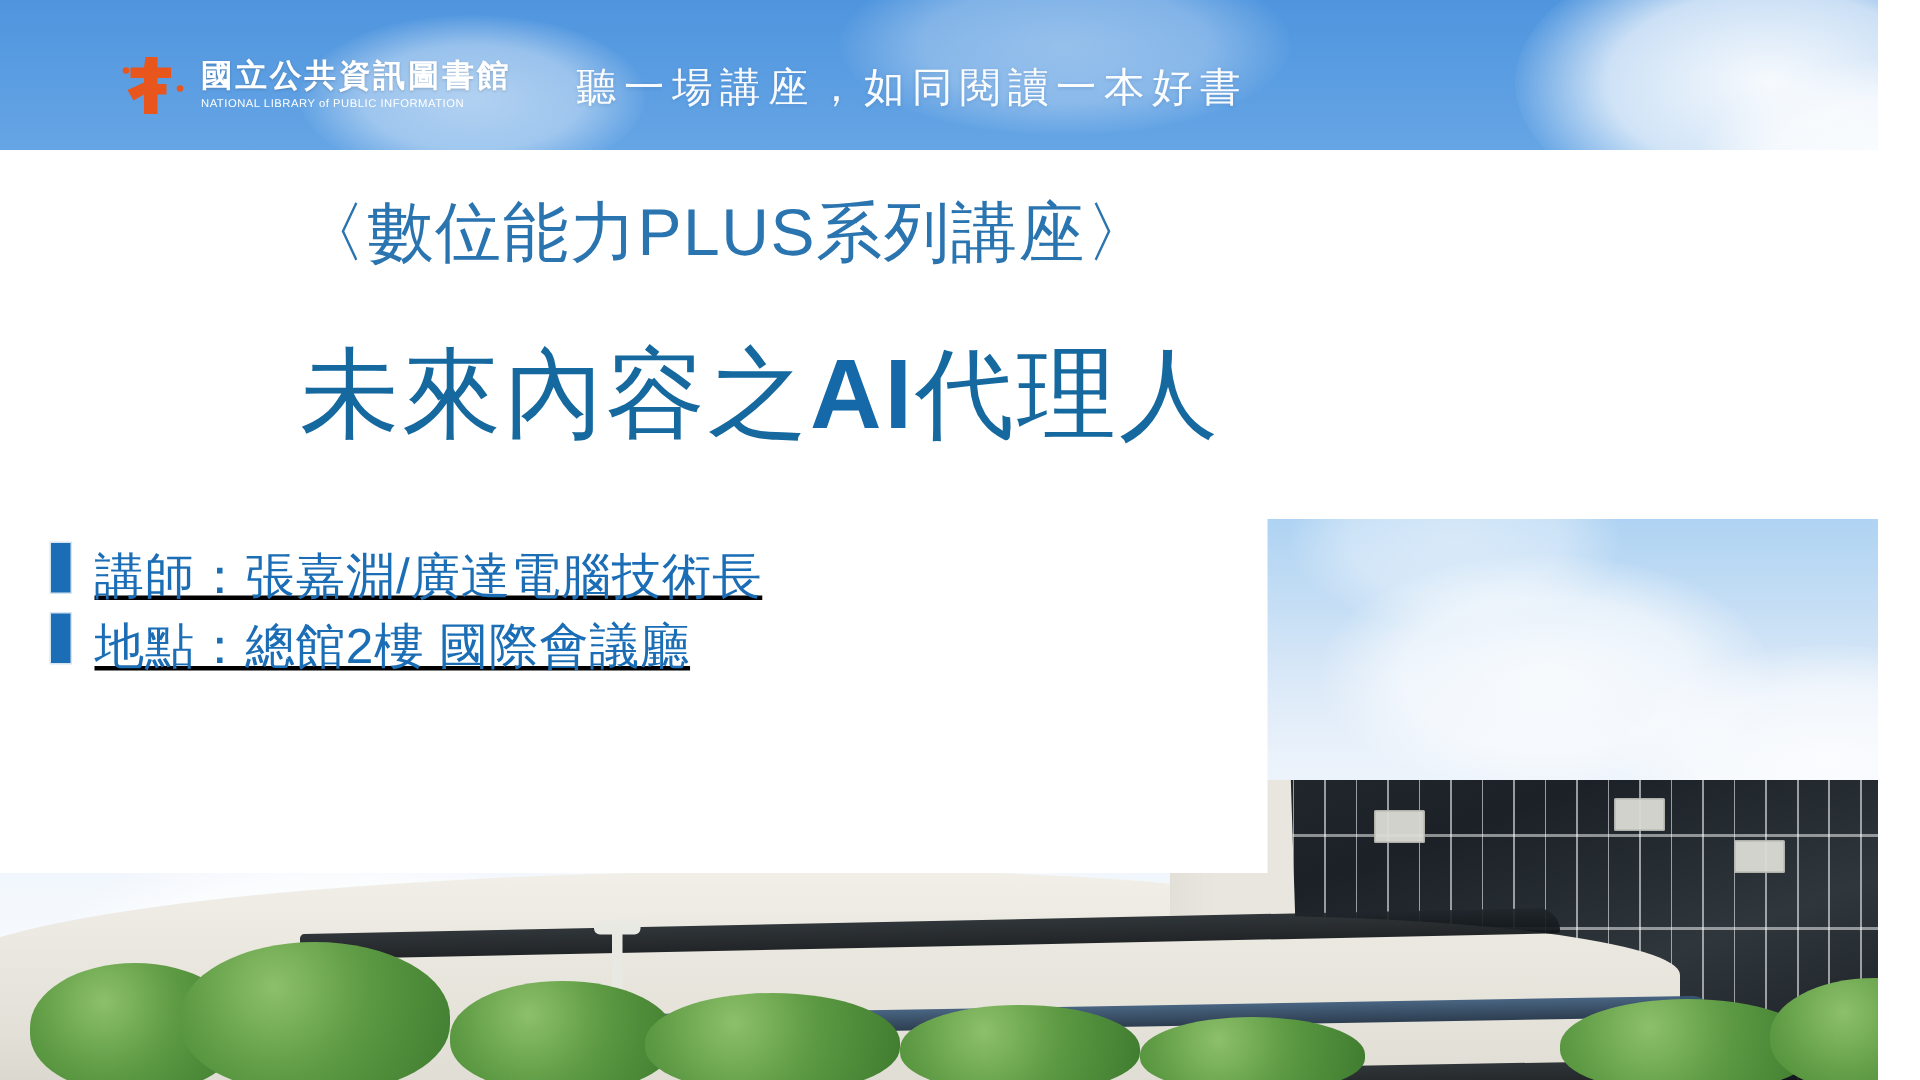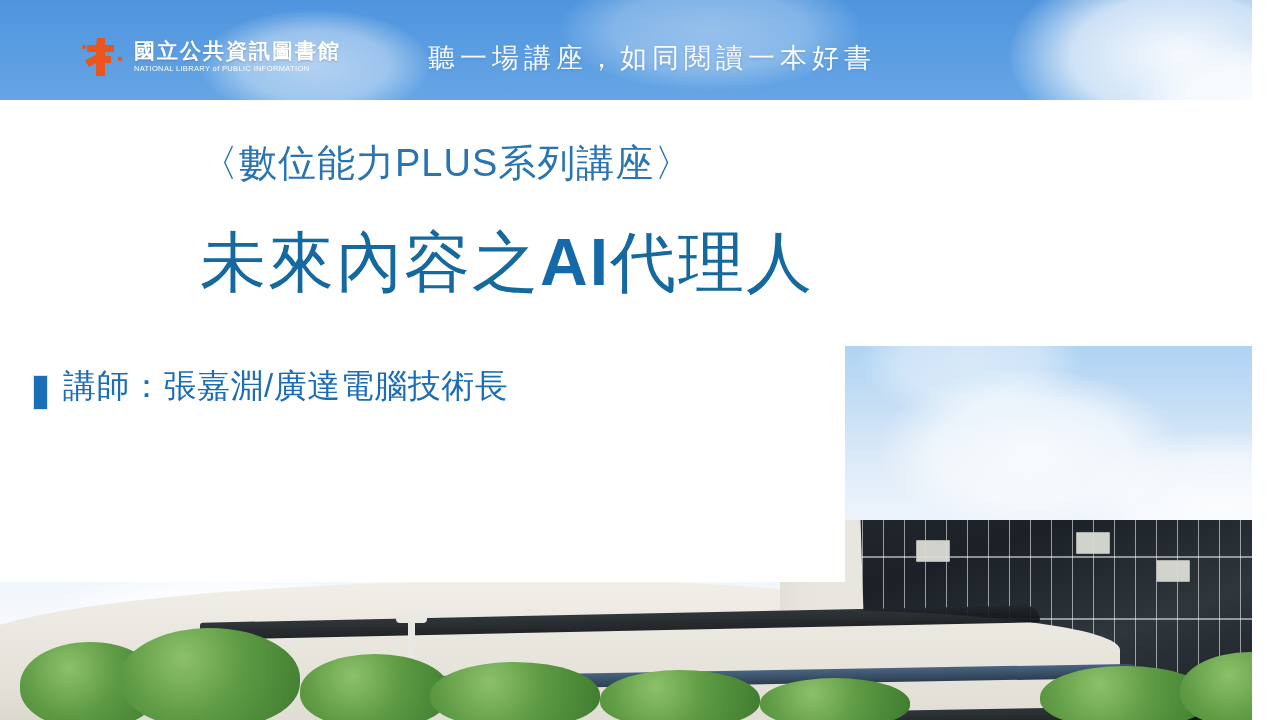--- a/index.html
+++ b/index.html
@@ -96,46 +96,45 @@
   .logo-en {
     font-size:7.5px; font-weight:400; color:#ffffff; letter-spacing:.35px; line-height:1.4;
     margin-top:2px; white-space:nowrap;
   }
   .tagline {
     position:absolute; left:384px; top:40px;
     font-family:"Liberation Serif","DejaVu Serif",serif;
     font-size:27px; color:#ffffff; letter-spacing:5px; white-space:nowrap;
     text-shadow:0 1px 3px rgba(60,110,170,.35);
     opacity:.96;
-    margin-left:44px;
   }
 
   
   .panel-top {
     position:absolute; left:0; top:100px; width:1280px; height:246px; background:#ffffff;
   }
   .panel-bottom {
     position:absolute; left:0; top:346px; width:845px; height:236px; background:#ffffff;
   }
 
   
   .content { position:absolute; left:0; top:100px; width:845px; height:482px; }
 
   .series {
-    position:absolute; left:200px; top:38px;
-    font-size:38px; color:#2a74b0; letter-spacing:1px; white-space:nowrap; font-weight:400;
+    position:absolute; left:200px; top:26px;
+    font-size:44px; color:#2a74b0; letter-spacing:1px; white-space:nowrap; font-weight:400;
   }
   .main-title {
     position:absolute; left:200px; top:118px;
     font-size:66px; color:#15699f; letter-spacing:2px; white-space:nowrap; font-weight:500;
   }
   .main-title .en { font-weight:700; color:#1569a8; }
 
   .details { position:absolute; left:34px; top:262px; }
-  .detail-row { display:flex; align-items:flex-end; height:47px; }
+  .detail-row { display:flex; align-items:flex-start; height:47px;text-decoration:underline; }
   .bar {
     width:13px; height:33px; background:#1b6eb5; flex:none; margin-right:16px;
     box-shadow:0 0 0 1px rgba(27,110,181,.18);
   }
   .detail-text {
     font-size:33px; color:#1b6eb5; letter-spacing:.5px; white-space:nowrap; font-weight:400;
   }
 </style>
 </head>
 <body>
@@ -206,16 +205,20 @@
 
     <div class="main-title">
       <span>未來內容之</span><span class="en">AI</span><span>代理人</span>
     </div>
 
     <div class="details">
       <div class="detail-row">
         <span class="bar"></span>
         <span class="detail-text">講師：張嘉淵/廣達電腦技術長</span>
       </div>
+      <div class="detail-row">
+        <span class="bar"></span>
+        <span class="detail-text">地點：總館2樓 國際會議廳</span>
+      </div>
     </div>
 
   </div>
 </div>
 
 </body></html>

